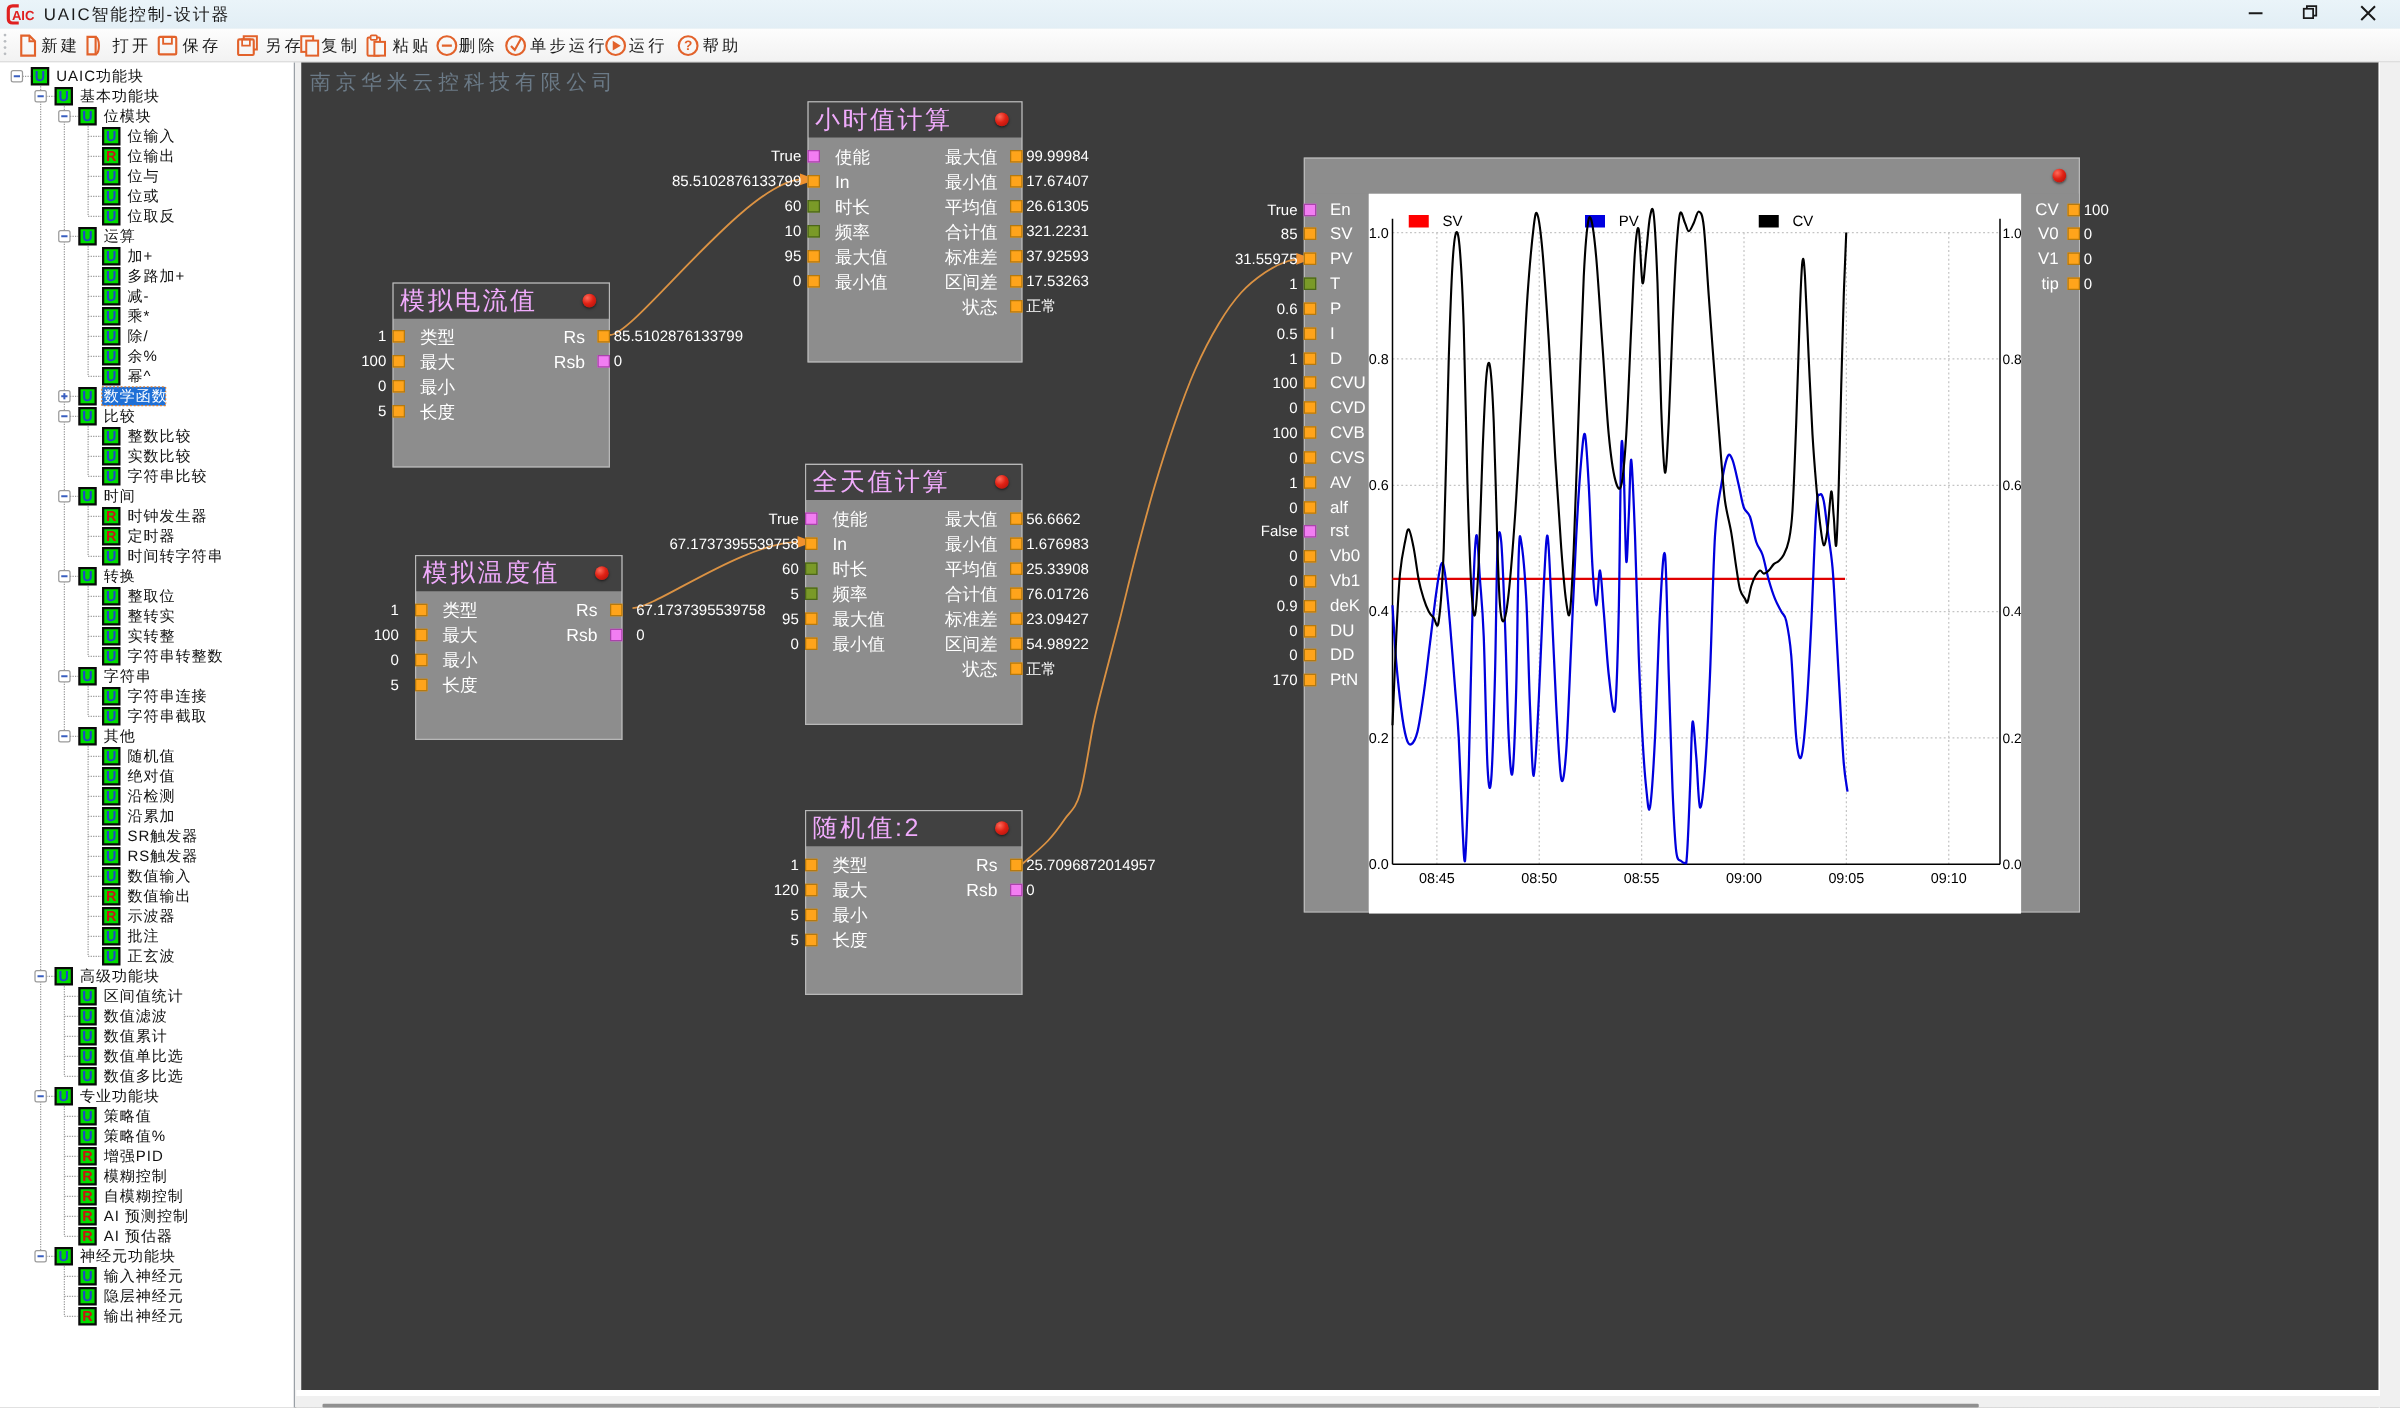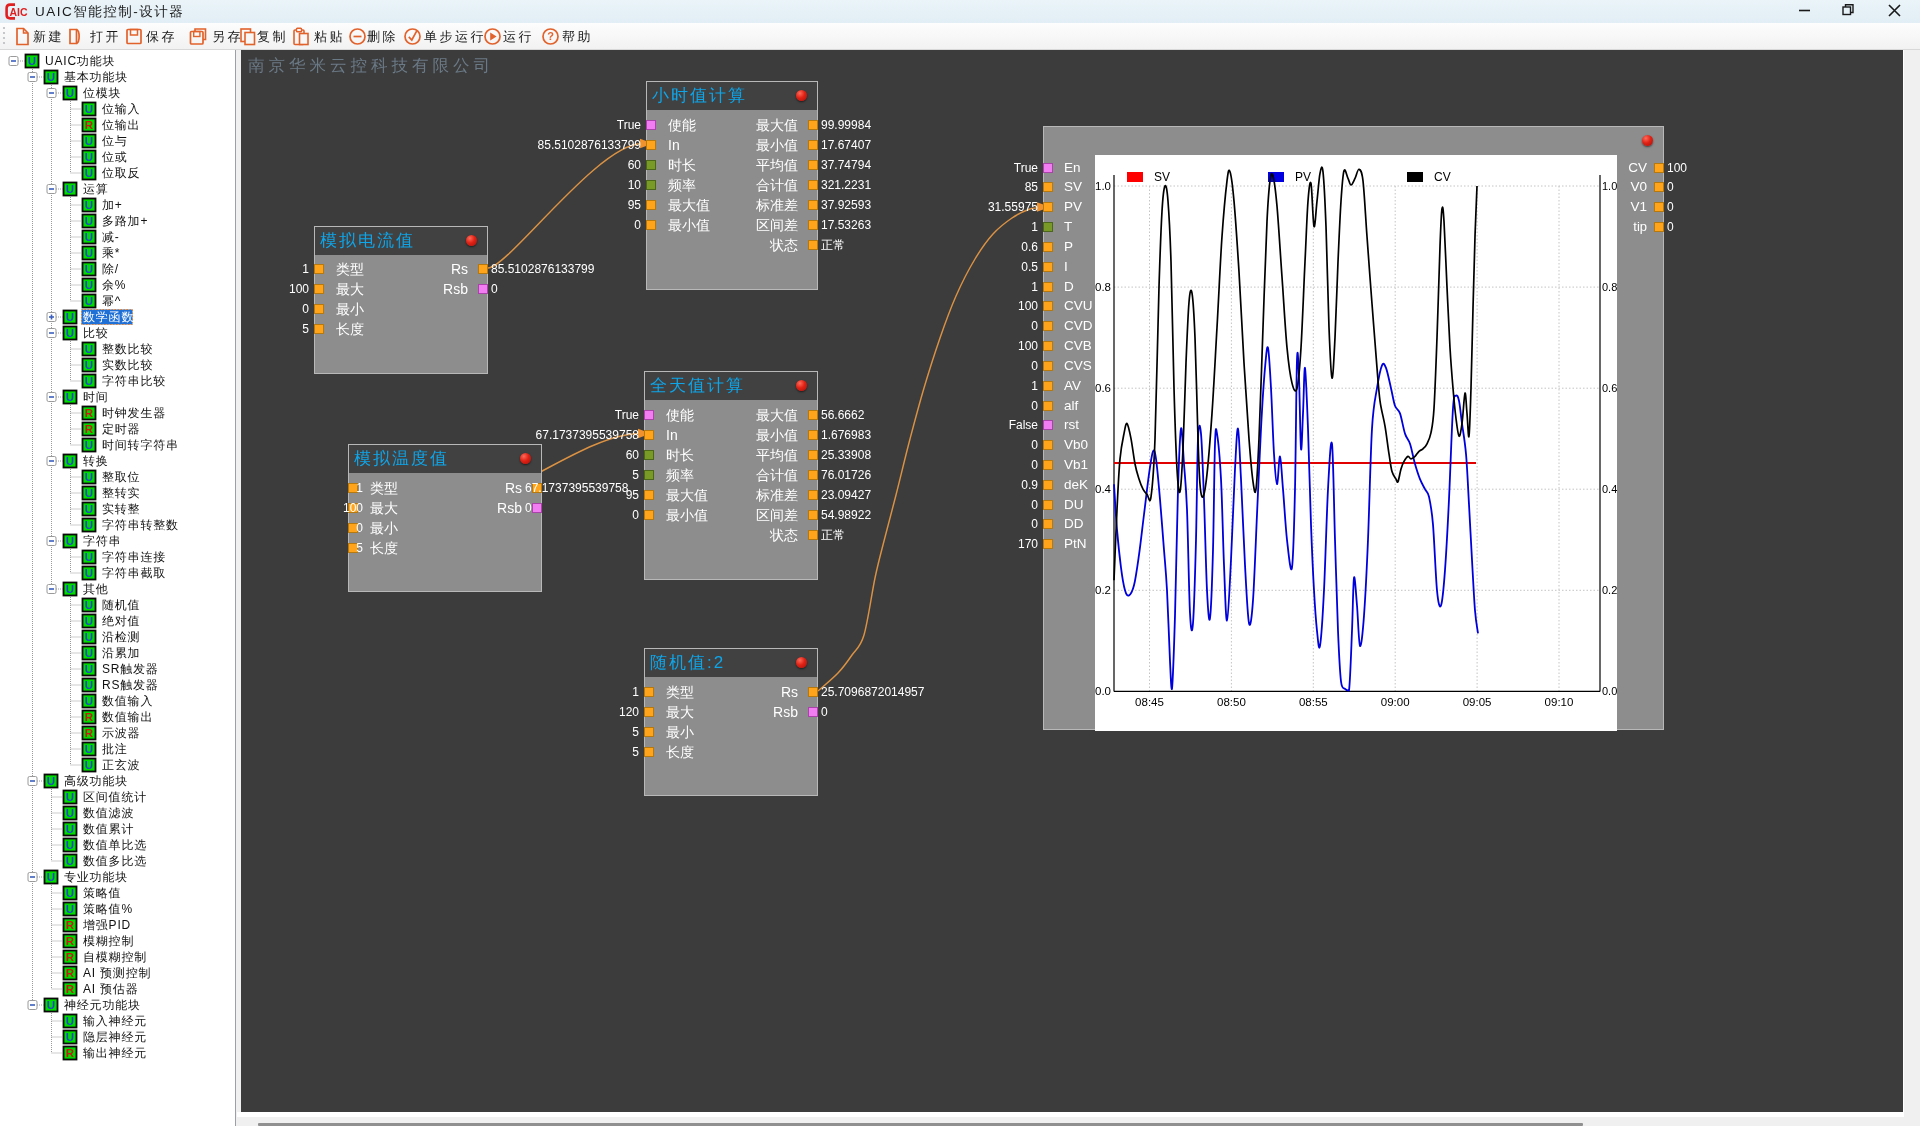--- a/index.html
+++ b/index.html
@@ -4,21 +4,21 @@
 *{margin:0;padding:0;box-sizing:border-box}
 html,body{width:1920px;height:1126px;overflow:hidden;font-family:"Liberation Sans",sans-serif;background:#f0f0f0}
 .abs{position:absolute}
 #titlebar{left:0;top:0;width:1920px;height:23px;background:linear-gradient(#eaf4f9,#e2eef5)}
 #toolbar{left:0;top:23px;width:1920px;height:27px;background:linear-gradient(#fdfdfd,#f2f2f2);border-bottom:1px solid #d8d8d8}
 #treepanel{left:0;top:50px;width:236px;height:1076px;background:#fff;border-right:1px solid #9aa0a6}
 #canvas{left:241px;top:50px;width:1662px;height:1062px;background:#3c3c3c;overflow:hidden}
 #rightstrip{left:1903px;top:50px;width:17px;height:1076px;background:#f0f0f0;border-left:1.5px solid #fff}
 #bottomstrip{left:237px;top:1112px;width:1667px;height:14px;background:linear-gradient(#ffffff 0,#ffffff 5px,#f0f0f0 5px)}
 .blk{position:absolute;background:#8d8d8d;border:1px solid #b8b8b8}
-.btitle{position:absolute;left:0;top:0;right:0;height:28px;background:#414141;color:#0ea5e9;font-size:17px;letter-spacing:2px;line-height:28px;padding-left:5px;white-space:nowrap}
+.btitle{position:absolute;left:0;top:0;right:0;height:28px;background:#414141;color:#f0abfc;font-size:20px;letter-spacing:2px;line-height:28px;padding-left:5px;white-space:nowrap}
 .led{position:absolute;width:11px;height:11px;border-radius:50%;background:radial-gradient(circle at 35% 30%,#ff6a5a 0%,#e02215 45%,#a80d08 100%);box-shadow:0 1px 2px rgba(0,0,0,.55)}
 .port{position:absolute;width:10px;height:10px}
 .p-or{background:#ffa41b;border:1px solid #b5790f}
 .p-gr{background:#7a9a28;border:1px solid #4c661a}
 .p-mg{background:#f27df2;border:1px solid #a943aa}
 .plab{position:absolute;color:#fff;font-size:14px;line-height:14px;white-space:nowrap}
 .pval{position:absolute;color:#fff;font-size:12px;line-height:13px;white-space:nowrap}
 .wm{color:#6b7a87;font-size:16.5px;letter-spacing:4px;white-space:nowrap}
 .note{color:#e11414;font-size:22px;letter-spacing:1px;white-space:nowrap}
 .tbtxt{font-size:13px;color:#1a1a1a;line-height:27px;letter-spacing:2.5px;white-space:nowrap}
@@ -453,35 +453,35 @@
       <div class="plab" style="left:21px;top:135.5px">最小值</div>
       <div class="pval" style="right:176px;top:136.5px">0</div>
       <div class="port p-or" style="right:-1px;top:37.5px"></div>
       <div class="plab" style="right:19px;top:35.5px">最大值</div>
       <div class="pval" style="left:174px;top:36.5px">99.99984</div>
       <div class="port p-or" style="right:-1px;top:57.5px"></div>
       <div class="plab" style="right:19px;top:55.5px">最小值</div>
       <div class="pval" style="left:174px;top:56.5px">17.67407</div>
       <div class="port p-or" style="right:-1px;top:77.5px"></div>
       <div class="plab" style="right:19px;top:75.5px">平均值</div>
-      <div class="pval" style="left:174px;top:76.5px">37.74794</div>
+      <div class="pval" style="left:174px;top:76.5px">26.61305</div>
       <div class="port p-or" style="right:-1px;top:97.5px"></div>
       <div class="plab" style="right:19px;top:95.5px">合计值</div>
       <div class="pval" style="left:174px;top:96.5px">321.2231</div>
       <div class="port p-or" style="right:-1px;top:117.5px"></div>
       <div class="plab" style="right:19px;top:115.5px">标准差</div>
       <div class="pval" style="left:174px;top:116.5px">37.92593</div>
       <div class="port p-or" style="right:-1px;top:137.5px"></div>
       <div class="plab" style="right:19px;top:135.5px">区间差</div>
       <div class="pval" style="left:174px;top:136.5px">17.53263</div>
       <div class="port p-or" style="right:-1px;top:157.5px"></div>
       <div class="plab" style="right:19px;top:155.5px">状态</div>
       <div class="pval" style="left:174px;top:156.5px">正常</div>
     </div>
-<div class="blk" style="left:107px;top:394px;width:194px;height:148px">
+<div class="blk" style="left:91px;top:394px;width:166px;height:148px">
       <div class="btitle">模拟温度值</div>
       <div class="led" style="right:10px;top:8px"></div>
       <div class="port p-or" style="left:-1px;top:37.5px"></div>
       <div class="plab" style="left:21px;top:35.5px">类型</div>
       <div class="pval" style="right:178px;top:36.5px">1</div>
       <div class="port p-or" style="left:-1px;top:57.5px"></div>
       <div class="plab" style="left:21px;top:55.5px">最大</div>
       <div class="pval" style="right:178px;top:56.5px">100</div>
       <div class="port p-or" style="left:-1px;top:77.5px"></div>
       <div class="plab" style="left:21px;top:75.5px">最小</div>

